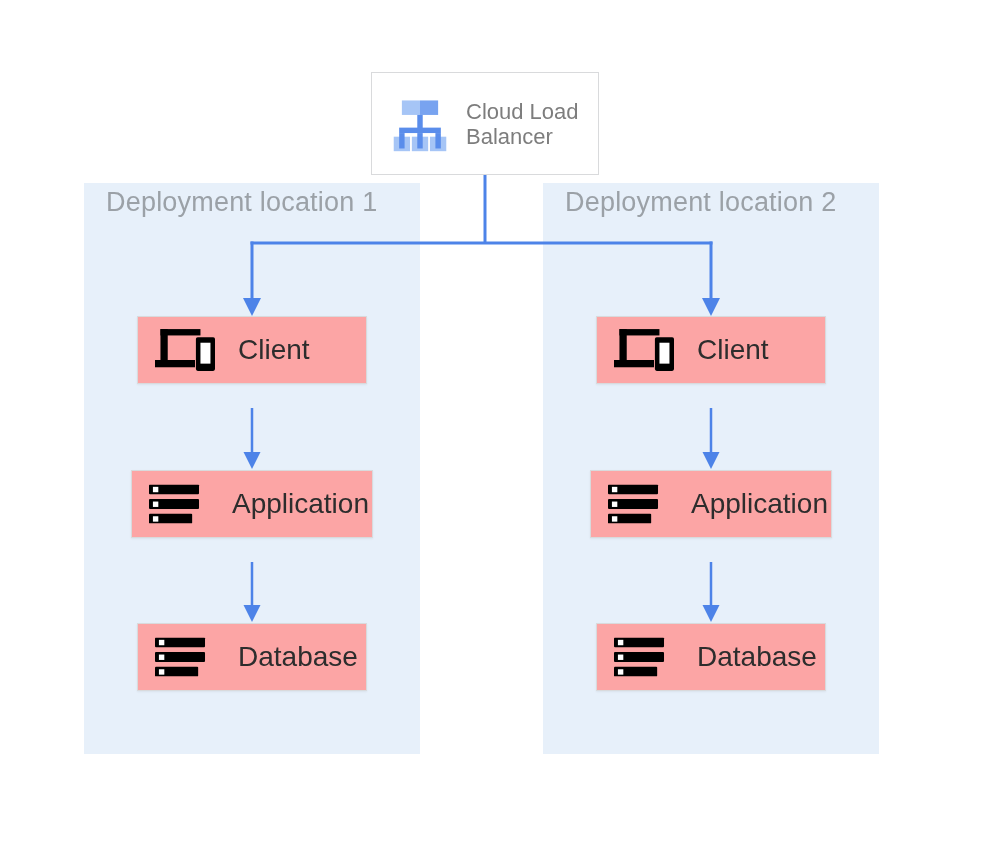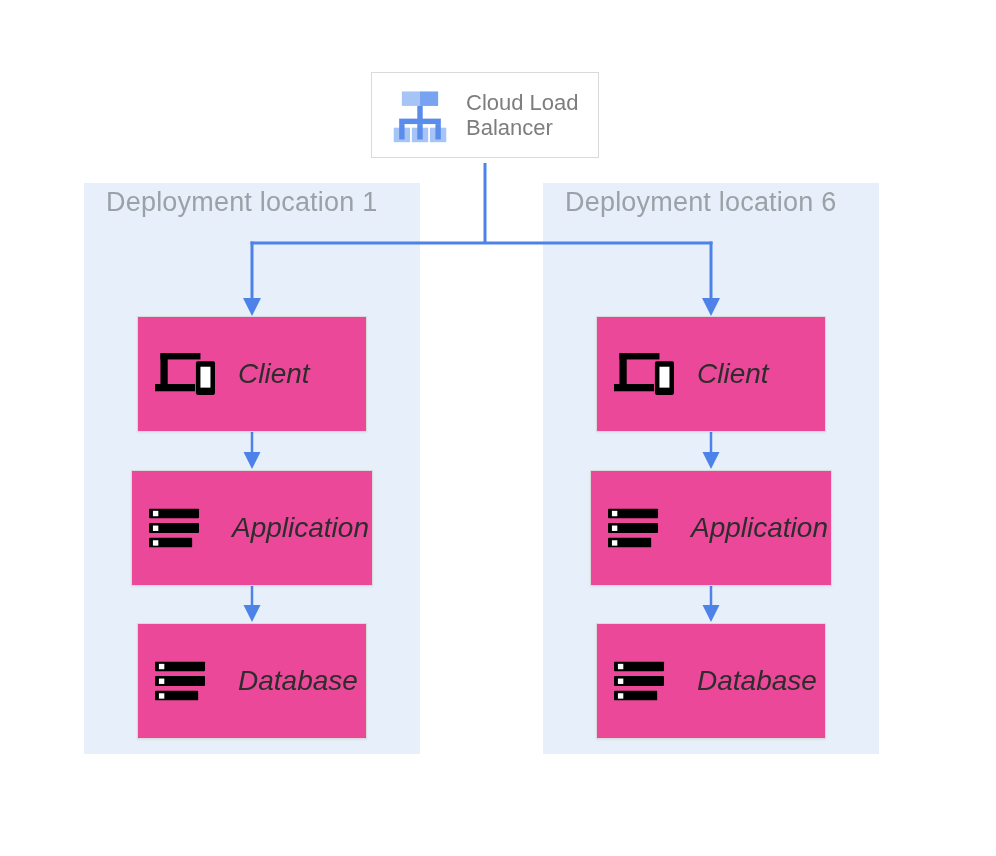--- a/index.html
+++ b/index.html
@@ -20,27 +20,27 @@
 
   .zone{position:absolute;top:183px;width:336px;height:571px;background:var(--zone-bg);z-index:1;}
   .zone-label{position:absolute;top:4px;left:22px;font-size:27px;letter-spacing:.2px;color:var(--zone-label);}
 
   .connectors{position:absolute;left:0;top:0;z-index:2;pointer-events:none;}
   .connectors line{stroke:var(--arrow-blue);}
   .trunk{stroke-width:3px;}
   .flow{stroke-width:2.5px;}
   .head{fill:var(--arrow-blue);stroke:none;}
 
-  .node{position:absolute;height:116px;background:#ec4899;border:1px solid var(--box-border);
+  .node{position:absolute;height:68px;background:#fca5a5;border:1px solid var(--box-border);
         box-sizing:border-box;display:flex;align-items:center;padding-left:17px;z-index:3;
-        box-shadow:0 1px 2px rgba(0,0,0,.06);font-style:italic;}
+        box-shadow:0 1px 2px rgba(0,0,0,.06);}
   .node .ic{flex:0 0 83px;width:83px;display:flex;align-items:center;color:var(--icon-gray);}
   .node-label{font-size:28px;color:var(--box-label);white-space:nowrap;}
 
-  .lb{position:absolute;left:371px;top:72px;width:228px;height:86px;background:#fff;
+  .lb{position:absolute;left:371px;top:72px;width:228px;height:103px;background:#fff;
       border:1px solid var(--box-border);box-sizing:border-box;display:flex;align-items:center;
       padding-left:19px;z-index:3;}
   .lb .ic{flex:0 0 58px;width:58px;display:flex;align-items:center;}
   .lb-label{font-size:22px;line-height:25px;color:var(--lb-label);width:132px;margin-left:17px;}
   .white{fill:#ffffff;}
   .lbl{fill:var(--lb-icon-light);}
   .lbm{fill:var(--lb-icon-mid);}
   .lbn{fill:var(--lb-icon-line);}
   .defs{position:absolute;width:0;height:0;overflow:hidden;}
 </style>
@@ -78,21 +78,21 @@
     </symbol>
   </defs>
 </svg>
 
 <div class="canvas">
 
   <div class="zone" style="left:84px">
     <div class="zone-label">Deployment location 1</div>
   </div>
   <div class="zone" style="left:543px">
-    <div class="zone-label">Deployment location 6</div>
+    <div class="zone-label">Deployment location 2</div>
   </div>
 
   <svg class="connectors" width="996" height="856">
     <line class="trunk" x1="485" y1="163" x2="485" y2="243"></line>
     <line class="trunk" x1="250.5" y1="243" x2="712.5" y2="243"></line>
 
     <line class="trunk" x1="252" y1="241.5" x2="252" y2="299"></line>
     <polygon class="head" points="252,316 243,298 261,298"></polygon>
 
     <line class="trunk" x1="711" y1="241.5" x2="711" y2="299"></line>

